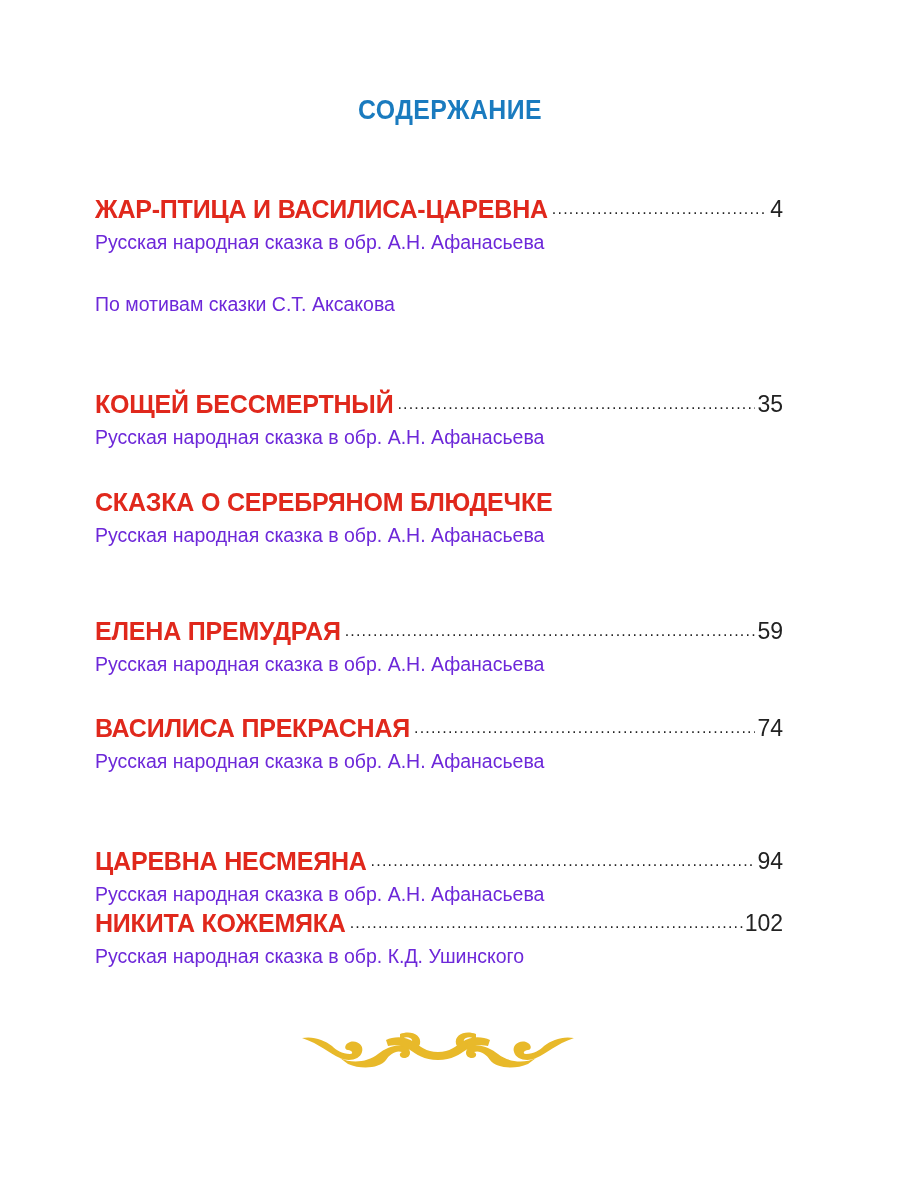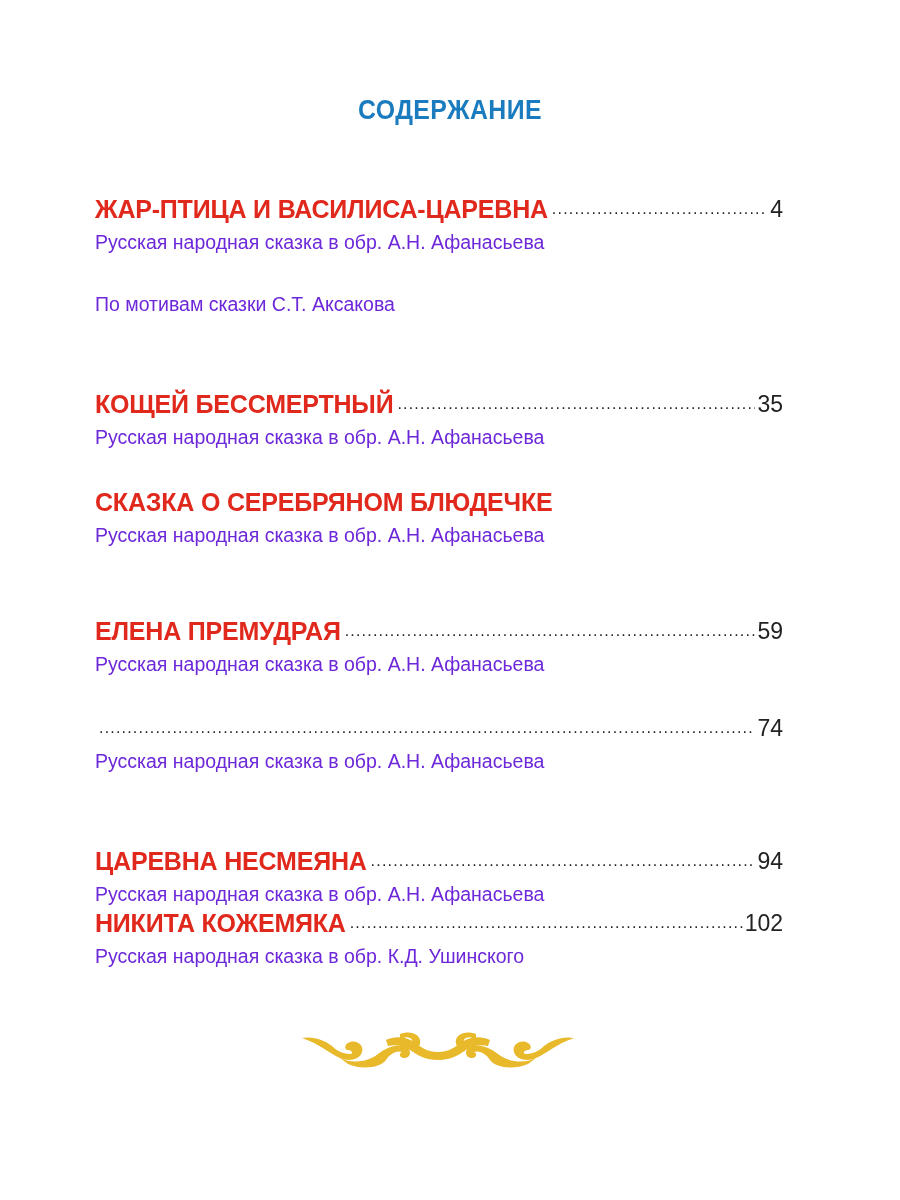--- a/index.html
+++ b/index.html
@@ -128,20 +128,21 @@
     <div class="title-line">
       <span class="title-text">ЕЛЕНА ПРЕМУДРАЯ</span>
       <span class="leader"></span>
       <span class="page-num">59</span>
     </div>
     <div class="subtitle">Русская народная сказка в обр. А.Н. Афанасьева</div>
   </div>
 
   <div class="entry" style="top:710px;">
     <div class="title-line">
+      <span class="title-text">ВАСИЛИСА ПРЕКРАСНАЯ</span>
       <span class="leader"></span>
       <span class="page-num">74</span>
     </div>
     <div class="subtitle">Русская народная сказка в обр. А.Н. Афанасьева</div>
   </div>
 
   <div class="entry" style="top:843px;">
     <div class="title-line">
       <span class="title-text">ЦАРЕВНА НЕСМЕЯНА</span>
       <span class="leader"></span>

